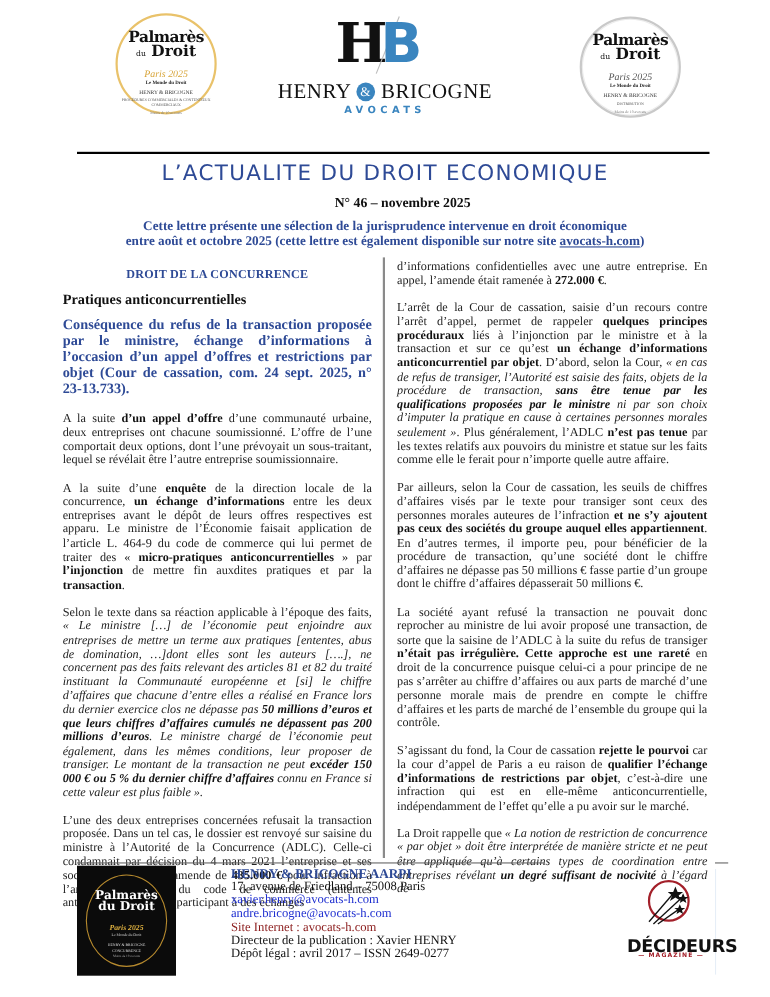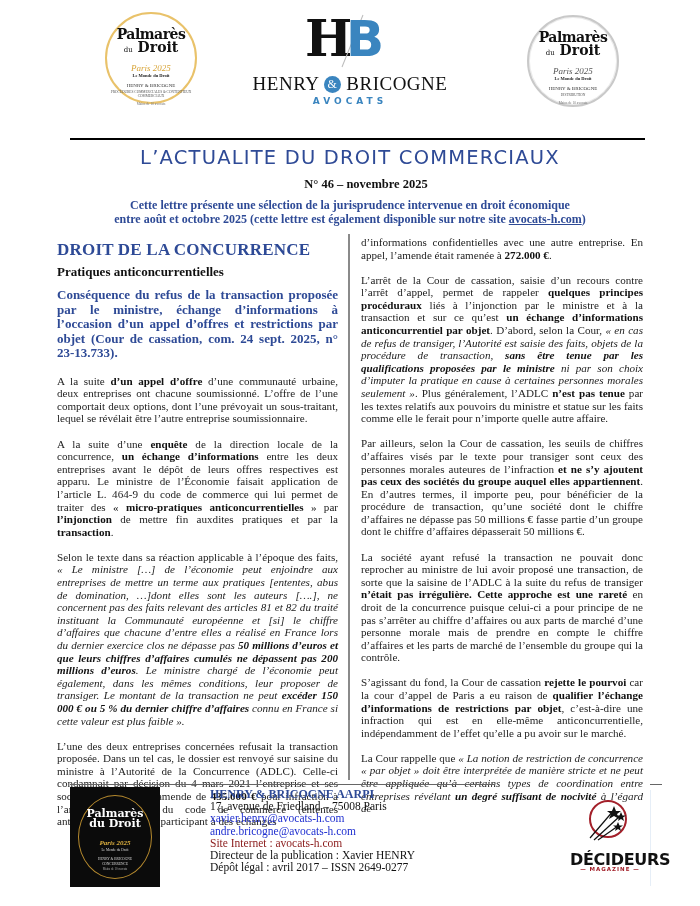--- a/index.html
+++ b/index.html
@@ -36,21 +36,21 @@
   .issue { left:16px; top:177px; width:700px; text-align:center; font-weight:bold; font-size:12.5px; color:#111; }
   .intro { left:60px; top:198px; width:580px; text-align:center; font-weight:bold; font-size:12px; line-height:14px; color:#2e4a96; }
   .intro u { color:#2e4a96; }
 
   .vdiv { left:348px; top:234px; width:2px; height:546px; background:#8a8a8a; }
 
   .col { font-size:11.1px; line-height:12.6px; text-align:justify; color:#222; }
   .colL { left:57px; top:244px; width:281px; }
   .colR { left:361px; top:236px; width:282px; }
   .col p { margin:0 0 12.5px 0; }
-  .sec { text-align:left; font-weight:bold; font-size:17px; color:#2e4a96; margin:0 0 9px 0; letter-spacing:0.2px; }
+  .sec { text-align:center; font-weight:bold; font-size:11px; color:#2e4a96; margin:0 0 9px 0; letter-spacing:0.2px; }
   .sub { text-align:left; font-weight:bold; font-size:13px; color:#111; margin:0 0 10px 0; }
   .art { font-weight:bold; font-size:13px; line-height:14.5px; color:#2e4a96; margin:0 0 14px 0; text-align:justify; }
   .col b { color:#111; }
   .col i { }
 
   
   .frule1 { left:70px; top:784px; width:425px; height:1px; background:#666; }
   .frule2 { left:650px; top:784px; width:12px; height:1px; background:#666; }
   .fbadge { left:70px; top:787px; width:90px; height:100px; background:#0b0b0b; }
   .fbadge .ring { position:absolute; left:8px; top:8px; width:74px; height:84px; border-radius:50%; border:1px solid #b68a2e; box-sizing:border-box; }
@@ -101,21 +101,21 @@
   <div class="t2"><small>du</small> <span>Droit</span></div>
   <div class="t3">Paris 2025</div>
   <div class="t4">Le Monde du Droit</div>
   <div class="t5">HENRY &amp; BRICOGNE</div>
   <div class="t6">DISTRIBUTION</div>
   <div class="t7">Mains de 10 avocats</div>
 </div>
 
 <div class="abs hrule"></div>
 
-<div class="abs maintitle">L’ACTUALITE DU DROIT COMMERCIAUX</div>
+<div class="abs maintitle">L’ACTUALITE DU DROIT ECONOMIQUE</div>
 <div class="abs issue">N° 46 – novembre 2025</div>
 <div class="abs intro">
   <span>Cette lettre présente une sélection de la jurisprudence intervenue en droit économique</span><br>
   <span>entre août et octobre 2025 (cette lettre est également disponible sur notre site </span><u>avocats-h.com</u><span>)</span>
 </div>
 
 <div class="abs vdiv"></div>
 
 <div class="abs col colL">
   <div class="sec">DROIT DE LA CONCURRENCE</div>
@@ -126,21 +126,21 @@
   <p><span>Selon le texte dans sa réaction applicable à l’époque des faits, </span><i>« Le ministre […] de l’économie peut enjoindre aux entreprises de mettre un terme aux pratiques [ententes, abus de domination, …]dont elles sont les auteurs [….], ne concernent pas des faits relevant des articles 81 et 82 du traité instituant la Communauté européenne et [si] le chiffre d’affaires que chacune d’entre elles a réalisé en France lors du dernier exercice clos ne dépasse pas </i><i><b>50 millions d’euros et que leurs chiffres d’affaires cumulés ne dépassent pas 200 millions d’euros</b></i><i>. Le ministre chargé de l’économie peut également, dans les mêmes conditions, leur proposer de transiger. Le montant de la transaction ne peut </i><i><b>excéder 150 000 € ou 5 % du dernier chiffre d’affaires</b></i><i> connu en France si cette valeur est plus faible ».</i></p>
   <p><span>L’une des deux entreprises concernées refusait la transaction proposée. Dans un tel cas, le dossier est renvoyé sur saisine du ministre à l’Autorité de la Concurrence (ADLC). Celle-ci condamnait par décision du 4 mars 2021 l’entreprise et ses sociétés mères à une amende de </span><b>435.000 €</b><span> pour infraction à l’article L. 420-1 du code de commerce (ententes anticoncurentielles) en participant à des échanges</span></p>
 </div>
 
 <div class="abs col colR">
   <p><span>d’informations confidentielles avec une autre entreprise. En appel, l’amende était ramenée à </span><b>272.000 €</b><span>.</span></p>
   <p><span>L’arrêt de la Cour de cassation, saisie d’un recours contre l’arrêt d’appel, permet de rappeler </span><b>quelques principes procéduraux</b><span> liés à l’injonction par le ministre et à la transaction et sur ce qu’est </span><b>un échange d’informations anticoncurrentiel par objet</b><span>. D’abord, selon la Cour, </span><i>« en cas de refus de transiger, l’Autorité est saisie des faits, objets de la procédure de transaction, </i><i><b>sans être tenue par les qualifications proposées par le ministre</b></i><i> ni par son choix d’imputer la pratique en cause à certaines personnes morales seulement »</i><span>. Plus généralement, l’ADLC </span><b>n’est pas tenue</b><span> par les textes relatifs aux pouvoirs du ministre et statue sur les faits comme elle le ferait pour n’importe quelle autre affaire.</span></p>
   <p><span>Par ailleurs, selon la Cour de cassation, les seuils de chiffres d’affaires visés par le texte pour transiger sont ceux des personnes morales auteures de l’infraction </span><b>et ne s’y ajoutent pas ceux des sociétés du groupe auquel elles appartiennent</b><span>. En d’autres termes, il importe peu, pour bénéficier de la procédure de transaction, qu’une société dont le chiffre d’affaires ne dépasse pas 50 millions € fasse partie d’un groupe dont le chiffre d’affaires dépasserait 50 millions €.</span></p>
   <p><span>La société ayant refusé la transaction ne pouvait donc reprocher au ministre de lui avoir proposé une transaction, de sorte que la saisine de l’ADLC à la suite du refus de transiger </span><b>n’était pas irrégulière. Cette approche est une rareté</b><span> en droit de la concurrence puisque celui-ci a pour principe de ne pas s’arrêter au chiffre d’affaires ou aux parts de marché d’une personne morale mais de prendre en compte le chiffre d’affaires et les parts de marché de l’ensemble du groupe qui la contrôle.</span></p>
   <p><span>S’agissant du fond, la Cour de cassation </span><b>rejette le pourvoi</b><span> car la cour d’appel de Paris a eu raison de </span><b>qualifier l’échange d’informations de restrictions par objet</b><span>, c’est-à-dire une infraction qui est en elle-même anticoncurrentielle, indépendamment de l’effet qu’elle a pu avoir sur le marché.</span></p>
-  <p><span>La Cour rappelle que </span><i>« La notion de restriction de concurrence « par objet » doit être interprétée de manière stricte et ne peut être appliquée qu’à certains types de coordination entre entreprises révélant </i><i><b>un degré suffisant de nocivité</b></i><i> à l’égard de</i></p>
+  <p><span>La Droit rappelle que </span><i>« La notion de restriction de concurrence « par objet » doit être interprétée de manière stricte et ne peut être appliquée qu’à certains types de coordination entre entreprises révélant </i><i><b>un degré suffisant de nocivité</b></i><i> à l’égard de</i></p>
 </div>
 
 <div class="abs frule1"></div>
 <div class="abs frule2"></div>
 
 <div class="abs fbadge">
   <div class="ring"></div>
   <div class="l1"><span>Palmarès</span><br><span>du Droit</span></div>
   <div class="l2">Paris 2025</div>
   <div class="l3">Le Monde du Droit</div>

